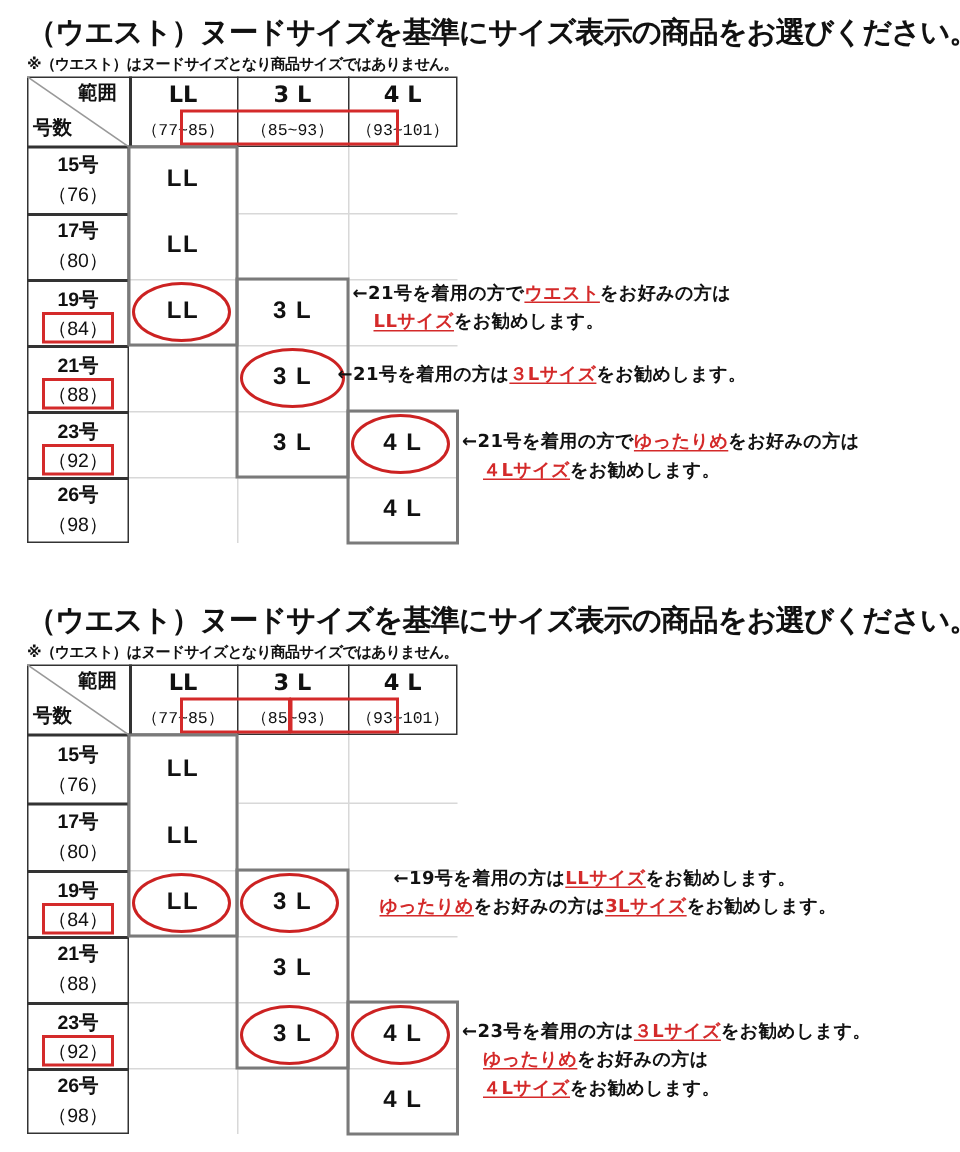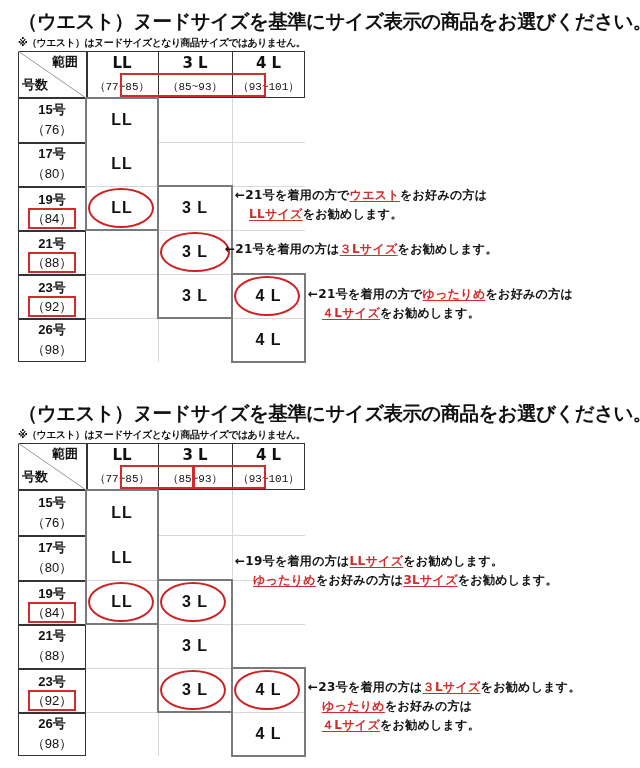--- a/index.html
+++ b/index.html
@@ -193,21 +193,21 @@
   <div class="cell size" style="left:158px;top:624px;width:74px;height:44px;">3 L</div>
   <div class="cell size" style="left:158px;top:668px;width:74px;height:44px;">3 L</div>
   <div class="cell size" style="left:232px;top:668px;width:73px;height:44px;">4 L</div>
   <div class="cell size" style="left:232px;top:712px;width:73px;height:44px;">4 L</div>
 
   <div class="ellipse" style="left:88px;top:582px;width:66px;height:40px;"></div>
   <div class="ellipse" style="left:160px;top:582px;width:66px;height:40px;"></div>
   <div class="ellipse" style="left:160px;top:670px;width:66px;height:40px;"></div>
   <div class="ellipse" style="left:234px;top:670px;width:66px;height:40px;"></div>
 
-  <div class="note" style="left:235px;top:552px;">
+  <div class="note" style="left:235px;top:576px;text-align:center;">
     <span>←19号を着用の方は</span><span class="red">LLサイズ</span><span>をお勧めします。</span><br>
     <span style="padding-left:18px;"></span><span class="red">ゆったりめ</span><span>をお好みの方は</span><span class="red">3Lサイズ</span><span>をお勧めします。</span>
   </div>
   <div class="note" style="left:308px;top:678px;">
     <span>←23号を着用の方は</span><span class="red">３Lサイズ</span><span>をお勧めします。</span><br>
     <span style="padding-left:14px;"></span><span class="red">ゆったりめ</span><span>をお好みの方は</span><br>
     <span style="padding-left:14px;"></span><span class="red">４Lサイズ</span><span>をお勧めします。</span>
   </div>
 </div>
 

